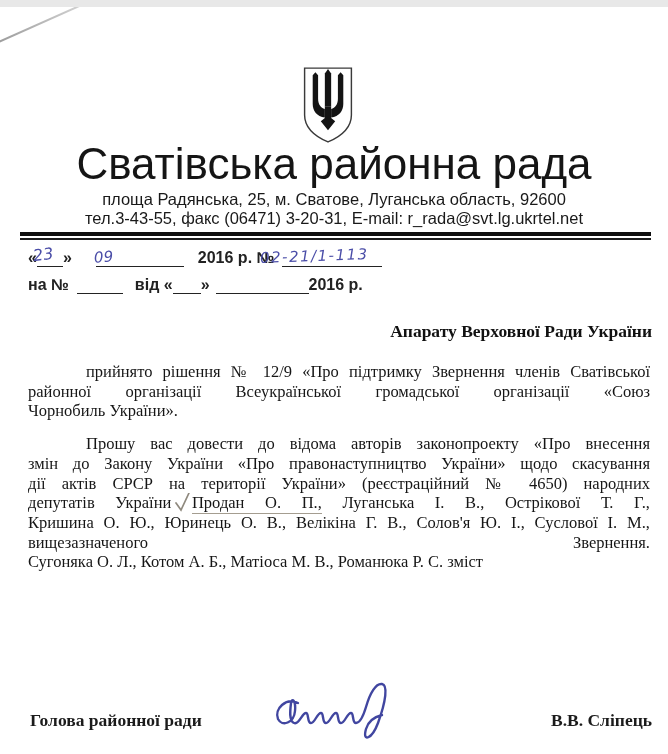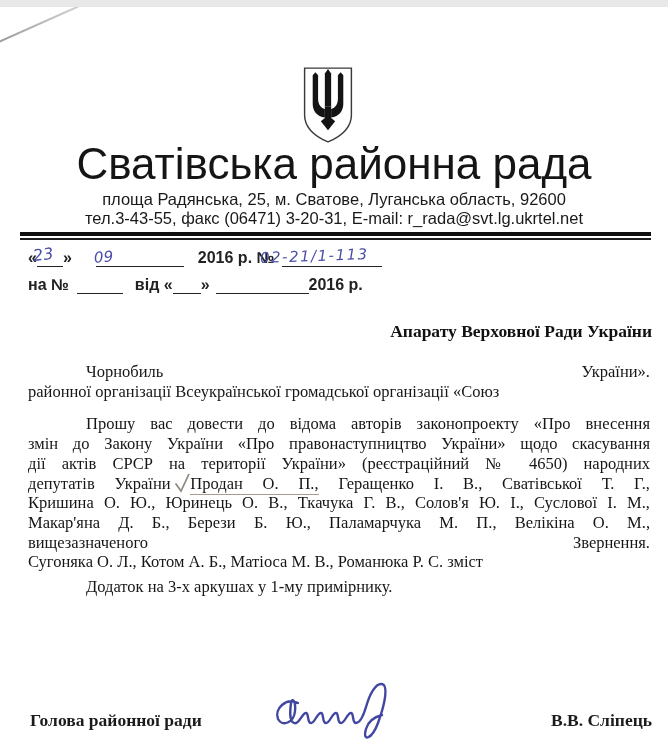--- a/index.html
+++ b/index.html
@@ -99,45 +99,44 @@
   </div>
 
   <div class="ink ink-day">23</div>
   <div class="ink ink-month">09</div>
   <div class="ink ink-number">02-21/1-113</div>
 
   <div class="addressee">Апарату Верховної Ради України</div>
 
   <div class="body-text">
     <div class="para p1 jlines last-left indent-first">
+        <div class="line">прийнято рішення № 12/9 «Про підтримку Звернення членів Сватівської</div>
+        <div class="line">районної організації Всеукраїнської громадської організації «Союз</div>
         <div class="line">Чорнобиль України».</div>
-        <div class="line">районної організації Всеукраїнської громадської організації «Союз</div>
       </div>
 
     <div class="para jlines indent-first">
         <div class="line">Прошу вас довести до відома авторів законопроекту «Про внесення</div>
         <div class="line">змін до Закону України «Про правонаступництво України» щодо скасування</div>
         <div class="line">дії актів СРСР на території України» (реєстраційний № 4650) народних</div>
       </div>
 
     <div class="line mark-line">
       <svg class="check-svg" width="18" height="20" viewBox="0 0 18 20">
         <path d="M2,10 L7,17 L15,0" stroke="#8f897e" stroke-width="1.7" fill="none" stroke-linecap="round"></path>
       </svg>
-      <span>депутатів України </span><span class="marked">Продан О. П.,</span><span> Геращенко І. В., Сватівської Т. Г.,</span>
+      <span>депутатів України </span><span class="marked">Продан О. П.,</span><span> Луганська І. В., Острікової Т. Г.,</span>
     </div>
 
     <div class="para jlines last-left">
-        <div class="line">Кришина О. Ю., Юринець О. В., Ткачука Г. В., Солов'я Ю. І., Суслової І. М.,</div>
-        <div class="line">Макар'яна Д. Б., Берези Б. Ю., Паламарчука М. П., Велікіна О. М.,</div>
+        <div class="line">Кришина О. Ю., Юринець О. В., Велікіна Г. В., Солов'я Ю. І., Суслової І. М.,</div>
         <div class="line">вищезазначеного Звернення.</div>
         <div class="line">Сугоняка О. Л., Котом А. Б., Матіоса М. В., Романюка Р. С. зміст</div>
       </div>
 
-    <div class="attach">Додаток на 3-х аркушах у 1-му примірнику.</div>
   </div>
 
   <div class="sig-title">Голова районної ради</div>
 
   <svg class="sig-svg" width="170" height="78" viewBox="0 0 170 78">
     <path d="M34,30 C22,24 10,36 14,46 C18,54 30,50 31,38 C32,28 28,24 27,30 C26,38 25,48 30,50 C35,52 38,40 42,40 C45,40 43,50 47,50 C51,50 53,40 57,40 C60,40 58,50 62,50 C66,50 68,40 72,40 C75,40 73,50 77,50 C81,50 83,40 87,40 C90,40 88,50 92,50 C96,50 99,44 102,34 C106,20 112,10 118,11 C124,12 122,28 114,50 C108,66 98,70 102,56 C104,49 110,44 118,42" stroke="#4146a0" stroke-width="2.4" fill="none" stroke-linecap="round"></path>
   </svg>
 
   <div class="sig-name">В.В. Сліпець</div>
 

